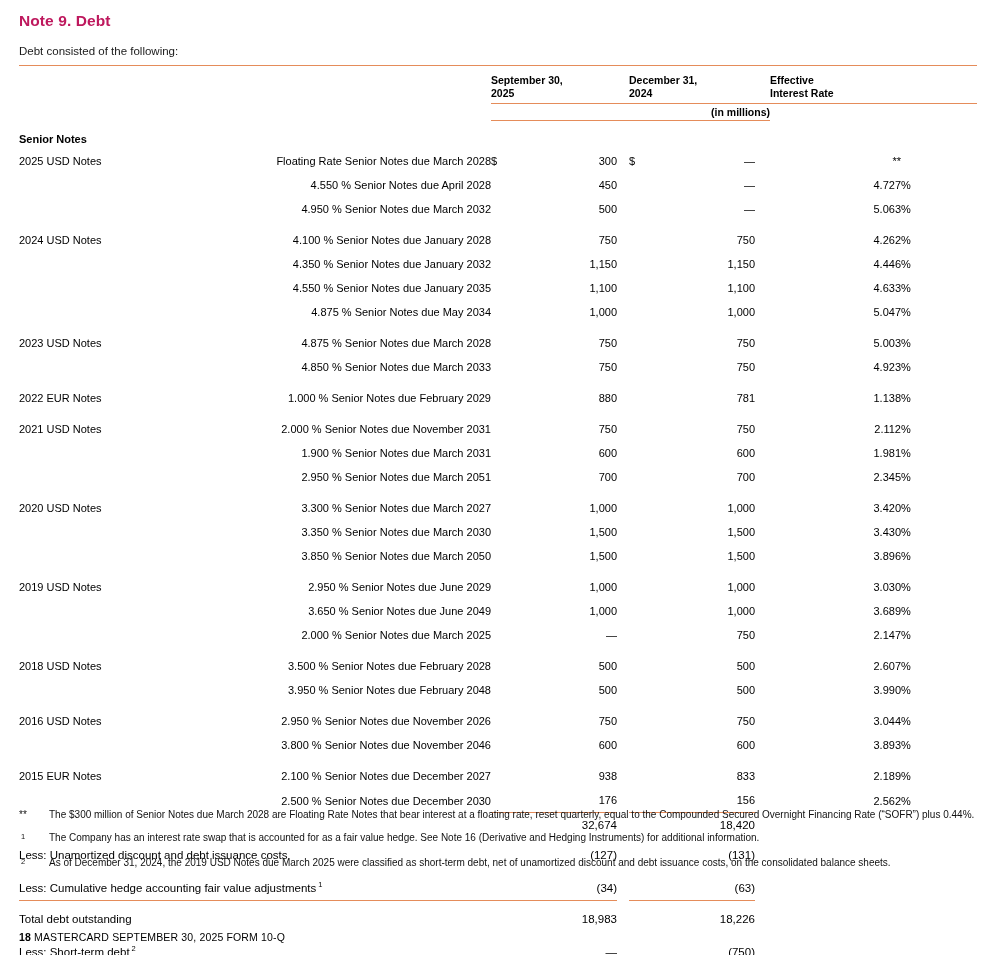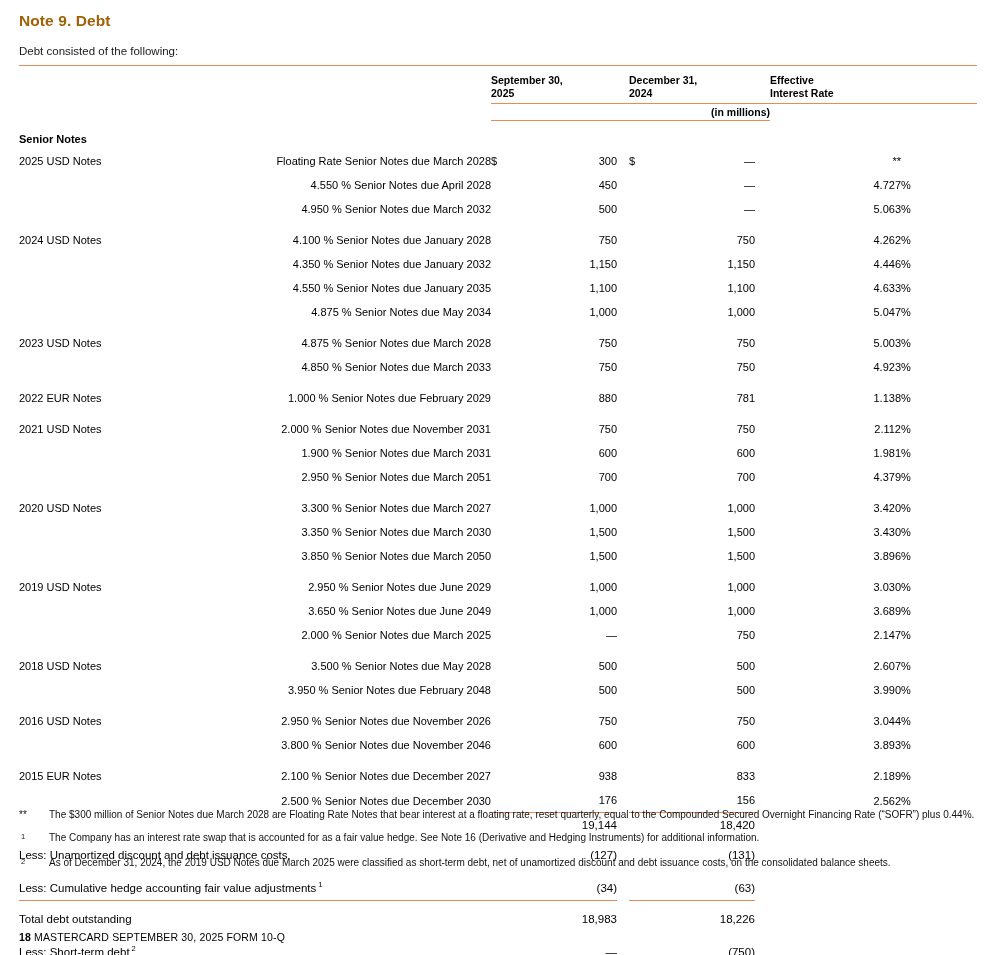--- a/index.html
+++ b/index.html
@@ -24,21 +24,21 @@
     box-sizing: border-box;
   }
 
   
   .note-title {
     position: absolute;
     left: 19px;
     top: 12px;
     font-size: 15.5px;
     font-weight: bold;
-    color: #a16207;
+    color: #be185d;
     letter-spacing: 0.1px;
   }
   .intro {
     position: absolute;
     left: 19px;
     top: 45px;
     font-size: 11.5px;
     color: #1a1a1a;
   }
 
@@ -391,21 +391,21 @@
         </tr>
         <tr class="drow">
           <td></td>
           <td class="ta-r">2.950 % Senior Notes due March 2051</td>
           <td class="ta-l"></td>
           <td class="ta-r">700</td>
           <td></td>
           <td class="ta-l"></td>
           <td class="ta-r">700</td>
           <td></td>
-          <td class="ta-r">4.379</td>
+          <td class="ta-r">2.345</td>
           <td class="ta-l pctsym">%</td>
           <td></td>
         </tr>
         <tr class="spacer">
           <td colspan="11"></td>
         </tr>
         <tr class="drow">
           <td>2020 USD Notes</td>
           <td class="ta-r">3.300 % Senior Notes due March 2027</td>
           <td class="ta-l"></td>
@@ -484,21 +484,21 @@
           <td></td>
           <td class="ta-r">2.147</td>
           <td class="ta-l pctsym">%</td>
           <td></td>
         </tr>
         <tr class="spacer">
           <td colspan="11"></td>
         </tr>
         <tr class="drow">
           <td>2018 USD Notes</td>
-          <td class="ta-r">3.500 % Senior Notes due May 2028</td>
+          <td class="ta-r">3.500 % Senior Notes due February 2028</td>
           <td class="ta-l"></td>
           <td class="ta-r">500</td>
           <td></td>
           <td class="ta-l"></td>
           <td class="ta-r">500</td>
           <td></td>
           <td class="ta-r">2.607</td>
           <td class="ta-l pctsym">%</td>
           <td></td>
         </tr>
@@ -578,21 +578,21 @@
           <td></td>
           <td colspan="2" class="r-t"></td>
           <td></td>
           <td colspan="2" class="r-t"></td>
           <td></td>
           <td colspan="3"></td>
         </tr>
         <tr class="trow">
           <td colspan="2"></td>
           <td></td>
-          <td class="ta-r bold">19,144</td>
+          <td class="ta-r bold">32,674</td>
           <td></td>
           <td></td>
           <td class="ta-r bold">18,420</td>
           <td></td>
           <td colspan="3"></td>
         </tr>
         <tr class="trow pad">
           <td colspan="2">Less: Unamortized discount and debt issuance costs</td>
           <td></td>
           <td class="ta-r">(127)</td>

